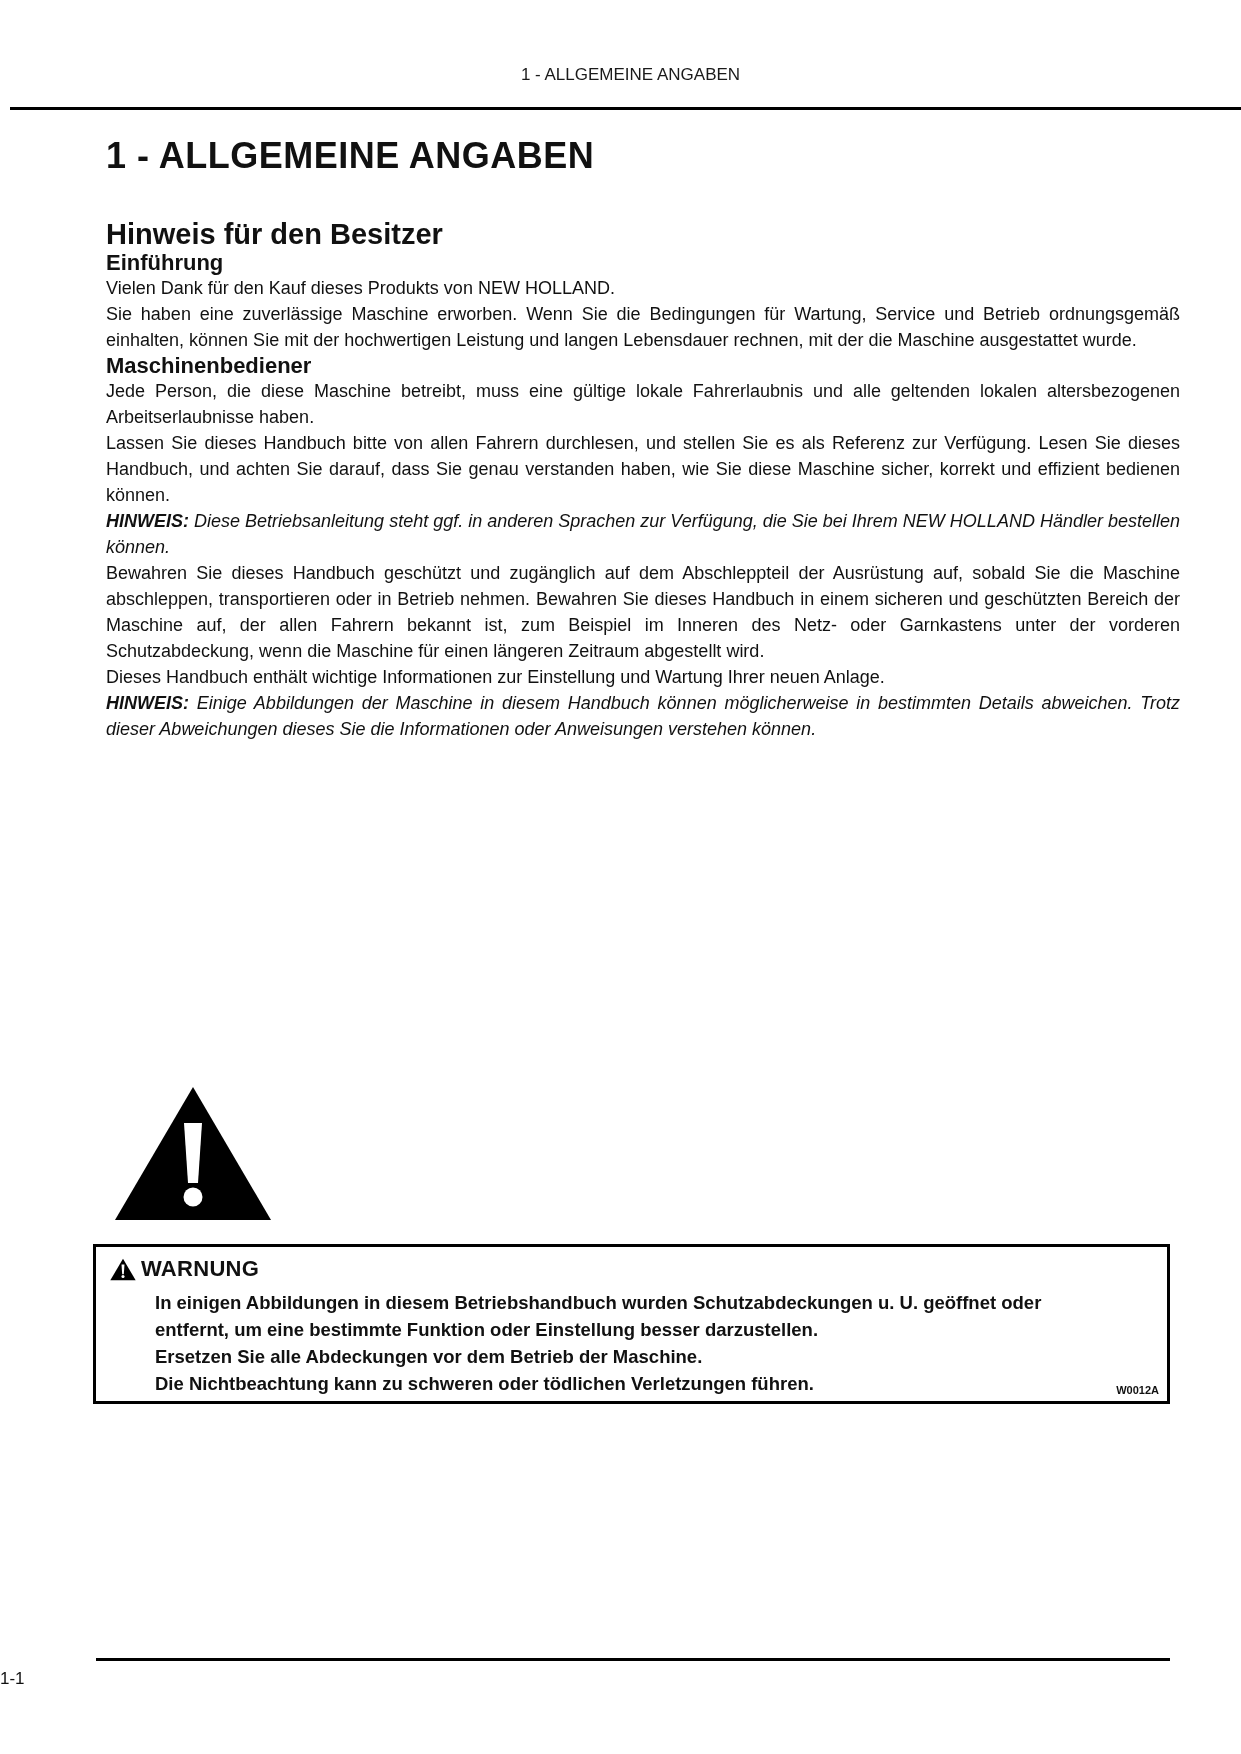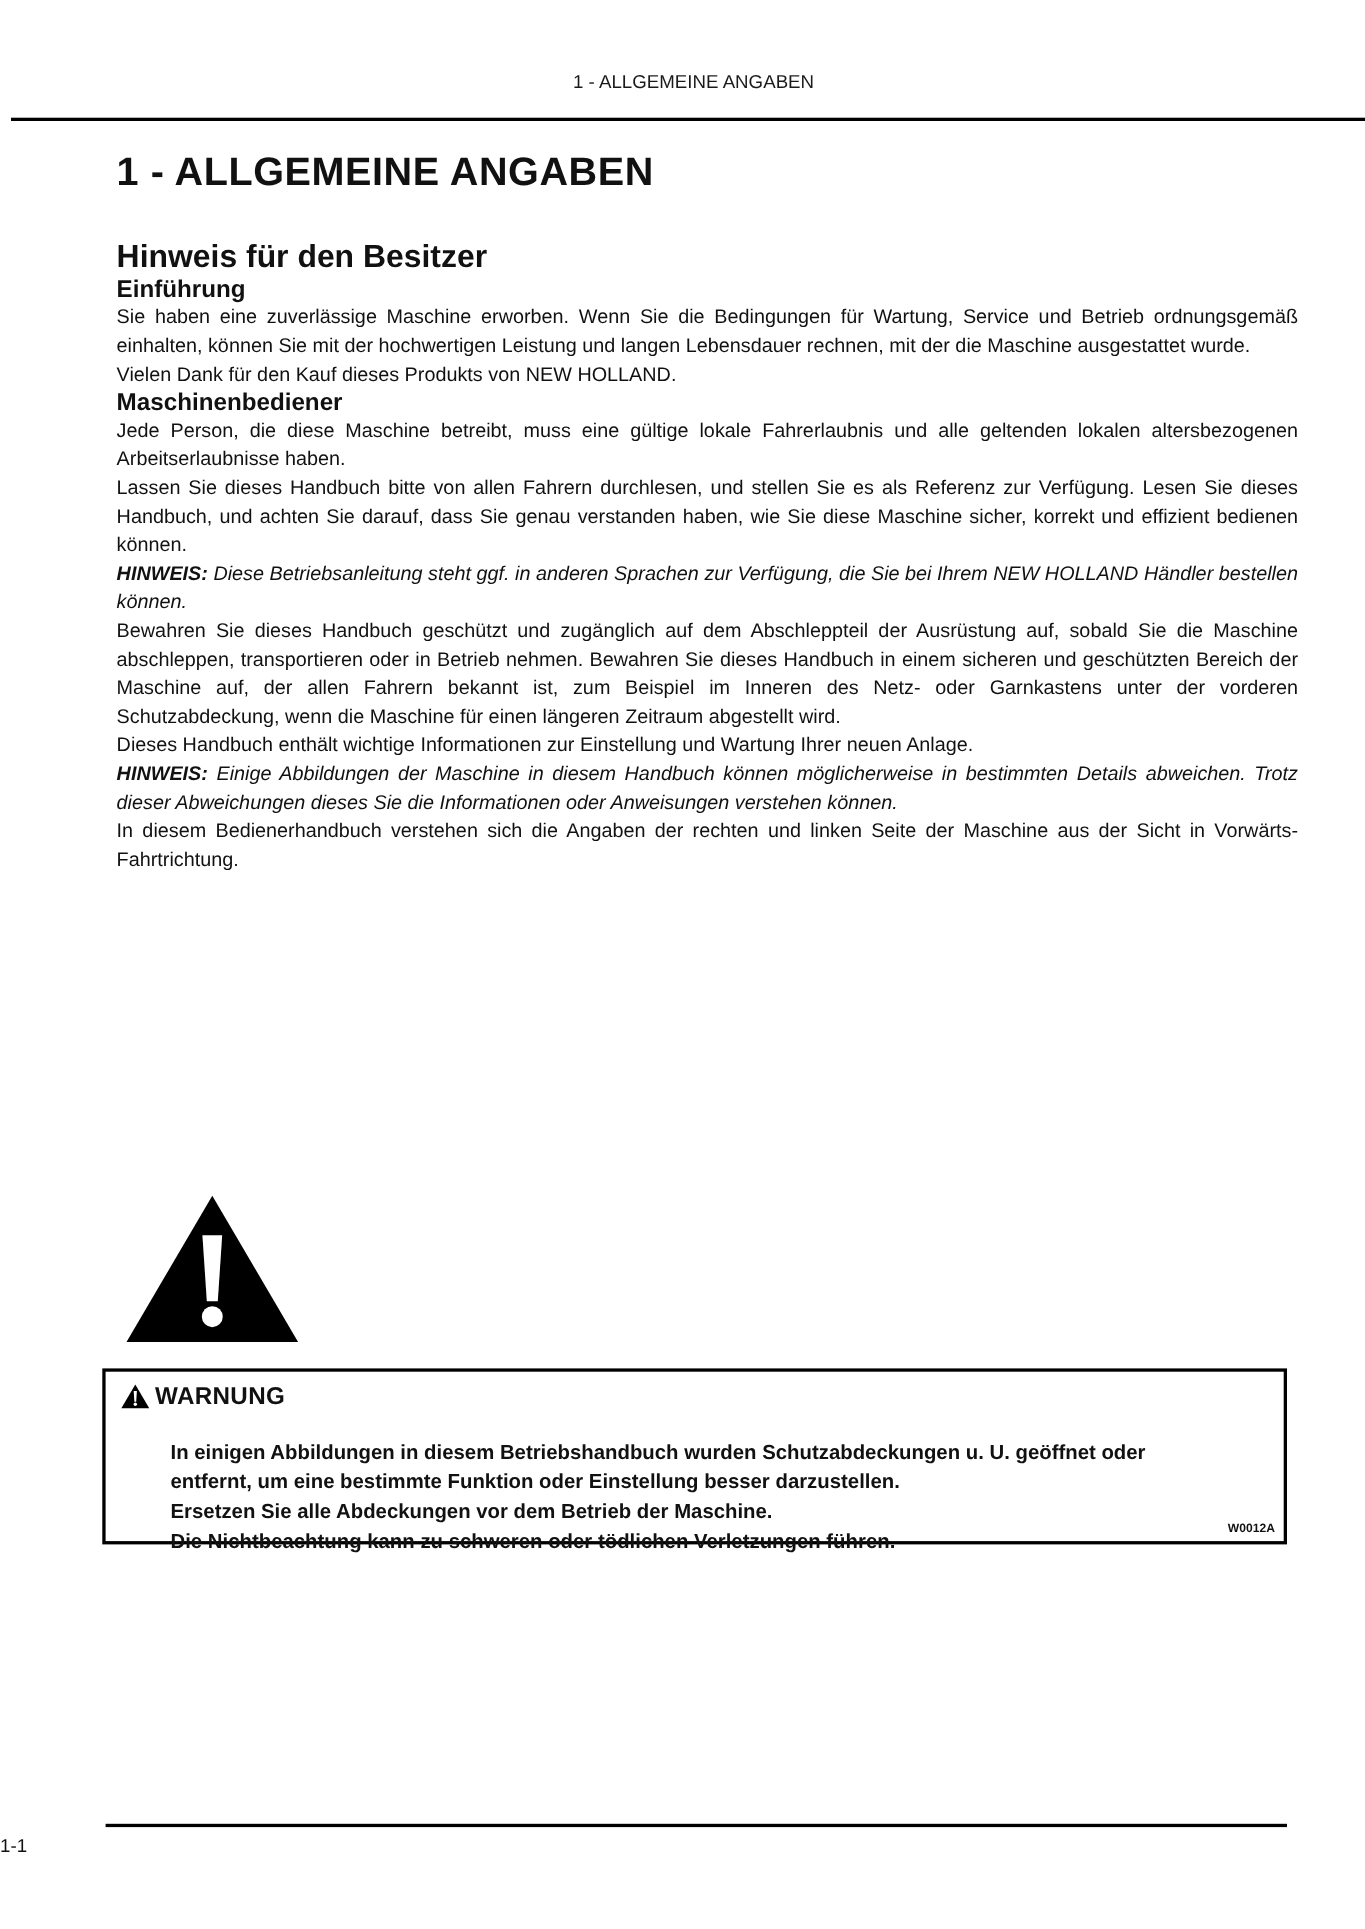--- a/index.html
+++ b/index.html
@@ -102,21 +102,21 @@
   }
   .warning-header{
     margin:9px 0 0 14px;
     display:flex;align-items:center;gap:5px;
   }
   .warning-header svg{width:26px;height:23px;}
   .warning-title{
     font-size:22px;font-weight:bold;letter-spacing:.3px;
   }
   .warning-body{
-    margin:24px 20px 0 59px;
+    margin:7px 20px 0 59px;
     font-size:18.5px;font-weight:bold;line-height:27px;
     white-space:pre-line;
   }
   .warning-code{
     position:absolute;right:8px;bottom:5px;
     font-size:11px;font-weight:bold;
   }
 
   
   .footer-rule{
@@ -137,36 +137,35 @@
   <div class="running-header">1 - ALLGEMEINE ANGABEN</div>
   <div class="top-rule"></div>
 
   <div class="content">
 
     <h1 class="chapter-title">1 - ALLGEMEINE ANGABEN</h1>
 
     <h2 class="owner-title">Hinweis für den Besitzer</h2>
 
     <h3 class="sub-heading mt-einf">Einführung</h3>
+    <p class="body-text mt-p1">Vielen Dank für den Kauf dieses Produkts von NEW HOLLAND.</p>
     <p class="body-text mt-p2">Sie haben eine zuverlässige Maschine erworben. Wenn Sie die Bedingungen für Wartung, Service und Betrieb ord­nungsgemäß einhalten, können Sie mit der hochwertigen Leistung und langen Lebensdauer rechnen, mit der die Maschine ausgestattet wurde.</p>
-    <p class="body-text mt-p1">Vielen Dank für den Kauf dieses Produkts von NEW HOLLAND.</p>
 
     <h3 class="sub-heading mt-masch">Maschinenbediener</h3>
     <p class="body-text mt-p3">Jede Person, die diese Maschine betreibt, muss eine gültige lokale Fahrerlaubnis und alle geltenden lokalen alters­bezogenen Arbeitserlaubnisse haben.</p>
 
     <p class="body-text mt-p4">Lassen Sie dieses Handbuch bitte von allen Fahrern durchlesen, und stellen Sie es als Referenz zur Verfügung. Lesen Sie dieses Handbuch, und achten Sie darauf, dass Sie genau verstanden haben, wie Sie diese Maschine sicher, korrekt und effizient bedienen können.</p>
 
     <p class="note-text mt-note1"><span class="note-label">HINWEIS:</span><span> Diese Betriebsanleitung steht ggf. in anderen Sprachen zur Verfügung, die Sie bei Ihrem NEW HOLLAND Händler bestellen können.</span></p>
 
     <p class="body-text mt-p6">Bewahren Sie dieses Handbuch geschützt und zugänglich auf dem Abschleppteil der Ausrüstung auf, sobald Sie die Maschine abschleppen, transportieren oder in Betrieb nehmen. Bewahren Sie dieses Handbuch in einem sicheren und geschützten Bereich der Maschine auf, der allen Fahrern bekannt ist, zum Beispiel im Inneren des Netz- oder Garnkastens unter der vorderen Schutzabdeckung, wenn die Maschine für einen längeren Zeitraum abgestellt wird.</p>
     <p class="body-text mt-p7">Dieses Handbuch enthält wichtige Informationen zur Einstellung und Wartung Ihrer neuen Anlage.</p>
 
     <p class="note-text mt-note2"><span class="note-label">HINWEIS:</span><span> Einige Abbildungen der Maschine in diesem Handbuch können möglicherweise in bestimmten Details ab­weichen. Trotz dieser Abweichungen dieses Sie die Informationen oder Anweisungen verstehen können.</span></p>
 
-    <p class="body-text mt-p9">In diesem Bedienerhandbuch verstehen sich die Angaben der rechten und linken Seite der Maschine aus der Sicht in Vorwärts-Fahrtrichtung.</p>
   </div>
 
   <div class="safety-block">
     <svg class="safety-triangle" viewBox="0 0 160 137" xmlns="http://www.w3.org/2000/svg" aria-hidden="true">
       <path d="M80 2 L158 135 L2 135 Z" fill="#000"></path>
       <polygon points="71,38 89,38 85,98 75,98" fill="#fff"></polygon>
       <circle cx="80" cy="112" r="9.5" fill="#fff"></circle>
     </svg>
   </div>
 

